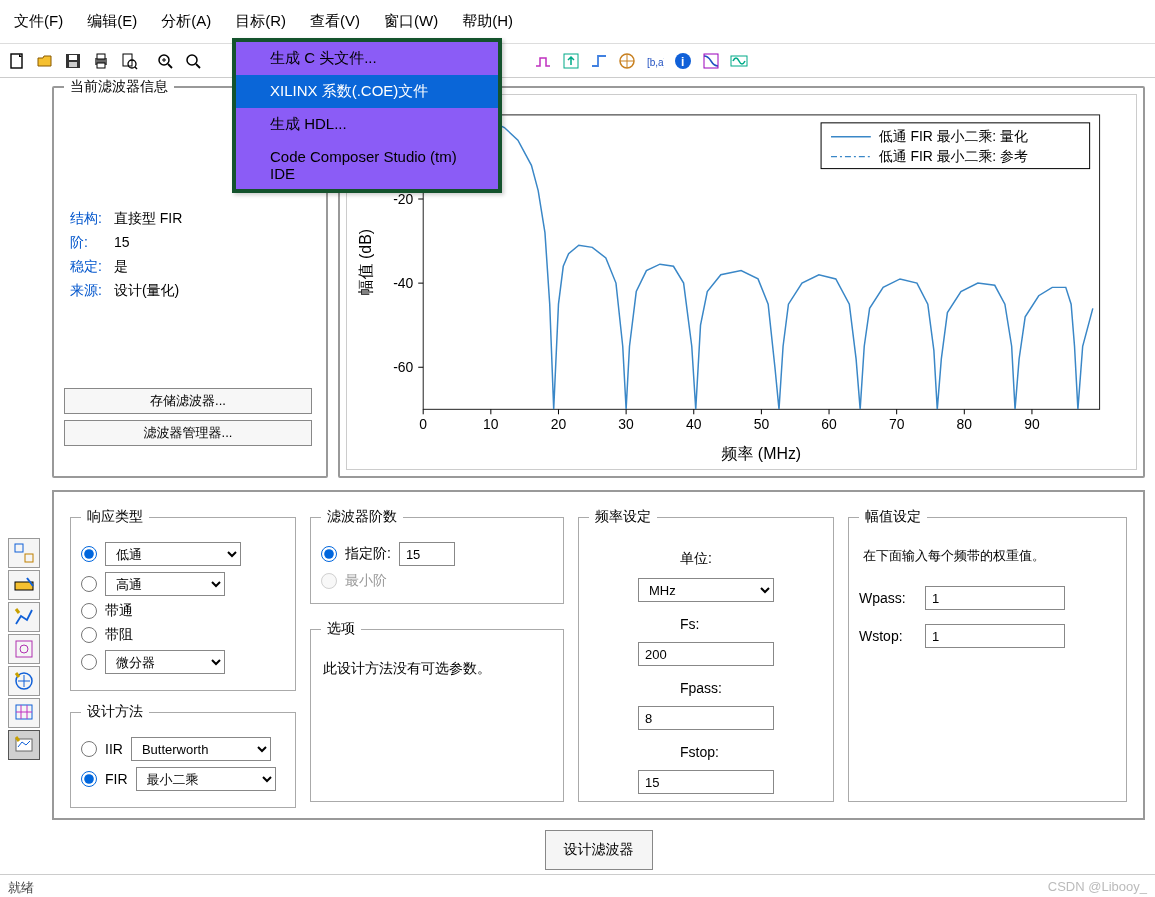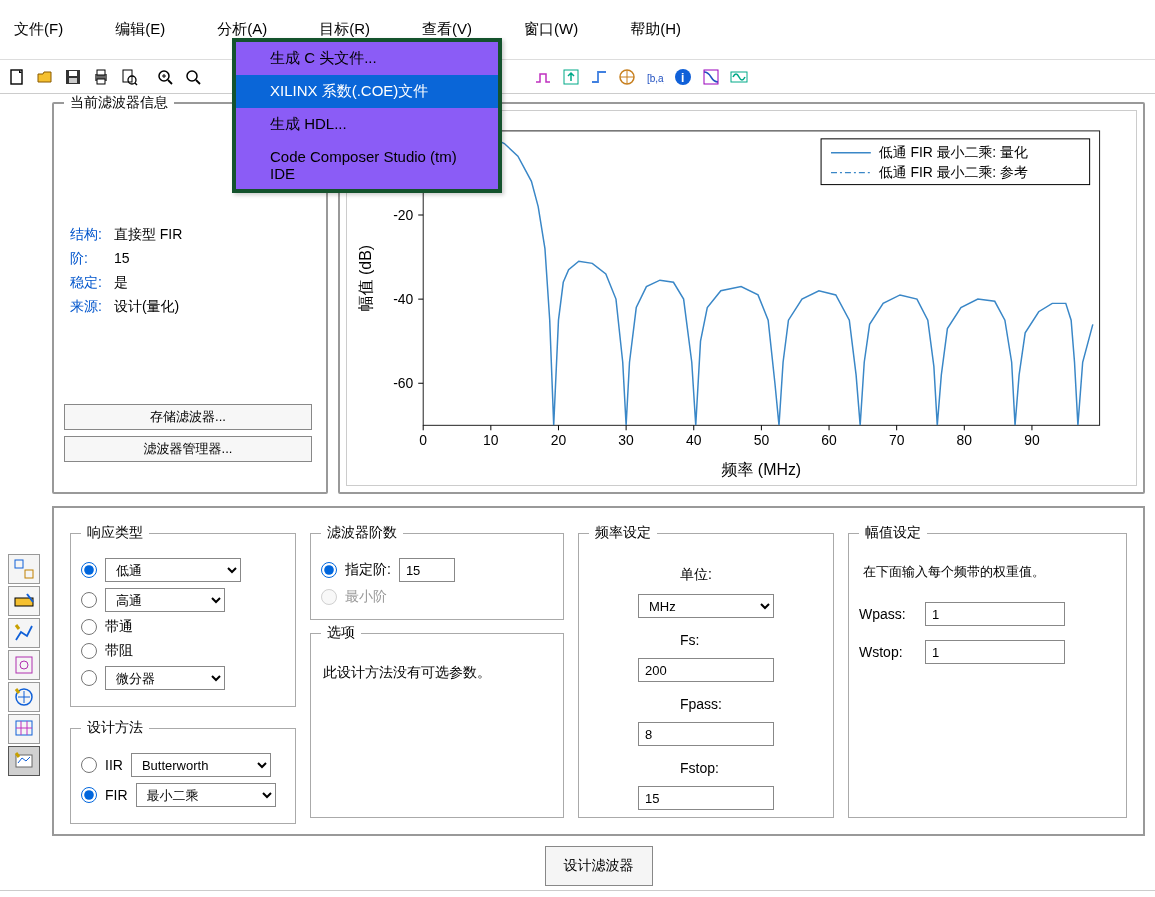--- a/index.html
+++ b/index.html
@@ -1,17 +1,17 @@
 <!DOCTYPE html>
 <html><head>
 <meta charset="utf-8">
 <style>
 * { box-sizing: border-box; margin: 0; padding: 0; }
 body { font-family: "Microsoft YaHei", Arial, sans-serif; font-size: 13px; background: #fff; color: #000; width: 1155px; }
-.menubar { display: flex; padding: 16px 2px; border-bottom: 1px solid #ddd; gap: 28px; }
+.menubar { display: flex; padding: 8px 2px; border-bottom: 1px solid #ddd; }
 .menubar .mitem { padding: 4px 12px; cursor: pointer; font-size: 15px; }
 .toolbar { display: flex; align-items: center; padding: 3px 4px; border-bottom: 1px solid #ccc; gap: 2px; height: 34px; }
 .toolbar .tbtn { width: 26px; height: 26px; display: flex; align-items: center; justify-content: center; cursor: pointer; }
 .toolbar .sep { width: 6px; }
 .dropdown { position: absolute; left: 232px; top: 38px; width: 270px; background: #8b5cf6; border: 4px solid #14532d; box-shadow: 2px 2px 4px rgba(0,0,0,0.2); z-index: 100; }
 .dropdown .ditem { padding: 7px 34px; font-size: 15px; cursor: pointer; }
 .dropdown .ditem.highlighted { background: #0a66d8; color: #fff; }
 .main-area { display: flex; }
 .side-palette { width: 48px; padding-top: 460px; display: flex; flex-direction: column; gap: 2px; align-items: center; }
 .side-palette .pbtn { width: 32px; height: 30px; border: 1px solid #999; background: #f5f5f5; cursor: pointer; display:flex; align-items:center; justify-content:center; font-size:10px; }
@@ -24,21 +24,21 @@
 .filter-info .info-body { padding-top: 104px; padding-left: 6px; line-height: 24px; font-size: 14px; }
 .info-label { color: #0055cc; display:inline-block; width: 40px; }
 .filter-info .btn-row { margin-top: 86px; }
 .filter-info button { width: 248px; height: 26px; margin-bottom: 6px; border: 1px solid #888; background: #f7f7f7; cursor:pointer; font-size:13px; }
 .plot-panel { flex:1; height: 392px; padding: 6px; }
 .plot-box { width: 100%; height: 100%; position: relative; border:1px solid #ccc; background:#fff;}
 .bottom-row { margin-top: 12px; border: 2px solid #999; padding: 16px; display: flex; gap: 14px; height: 330px; }
 fieldset { border: 1px solid #aaa; padding: 10px 10px; font-size: 14px; }
 fieldset > legend { padding: 0 6px; font-size: 14px; }
 .col-resp { width: 226px; display:flex; flex-direction:column; gap:12px;}
-.col-order { width: 254px; display:flex; flex-direction:column; gap:4px;}
+.col-order { width: 254px; display:flex; flex-direction:column; gap:16px;}
 .col-freq { width: 256px; }
 .col-mag { flex:1; }
 .radio-row { display:flex; align-items:center; gap:8px; margin: 6px 0; }
 input[type="radio"] { width:16px; height:16px; accent-color:#0066dd;}
 input[type="text"], select { border:1px solid #888; padding:3px 6px; font-size:13px; height:24px; background:#fff;}
 .freq-row { display:flex; align-items:center; gap:10px; margin: 14px 15px; flex-direction: column;}
 .freq-row label { width:52px; }
 .freq-row input, .freq-row select { width:136px; }
 .mag-row { display:flex; align-items:center; gap:10px; margin: 14px 0;}
 .mag-row label { width:56px;}

